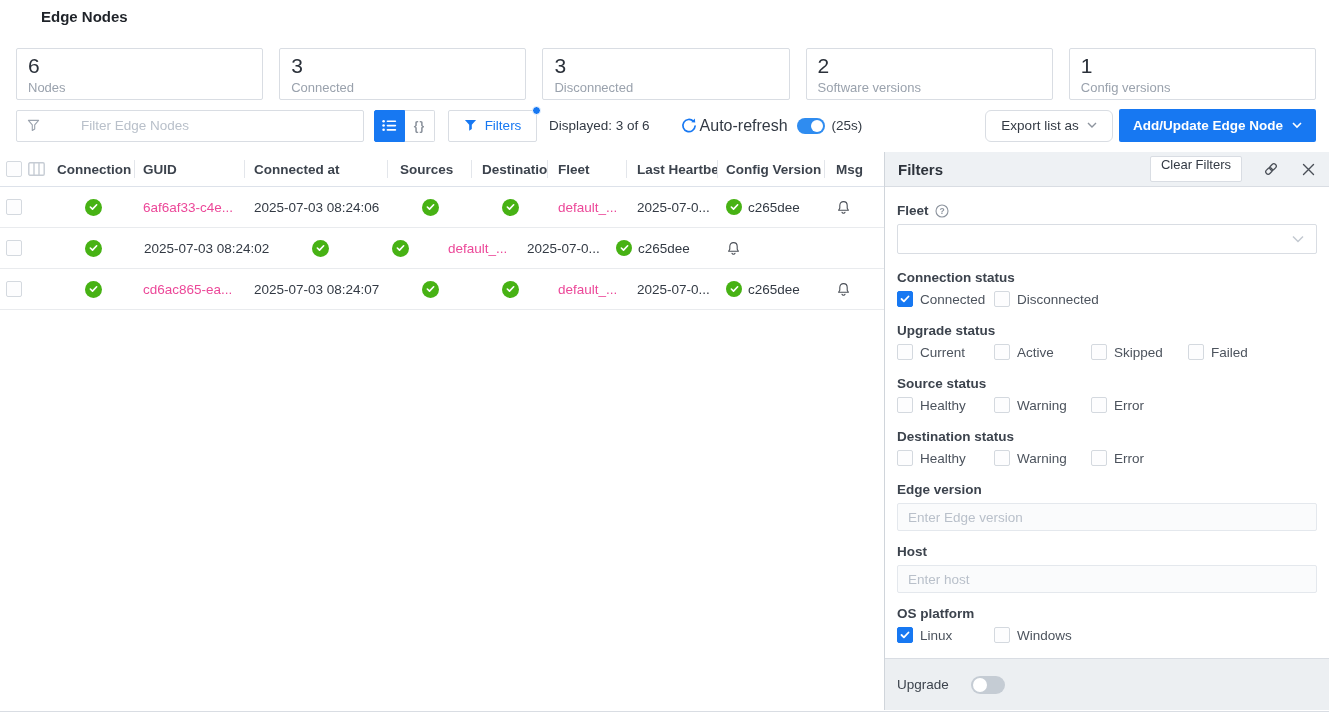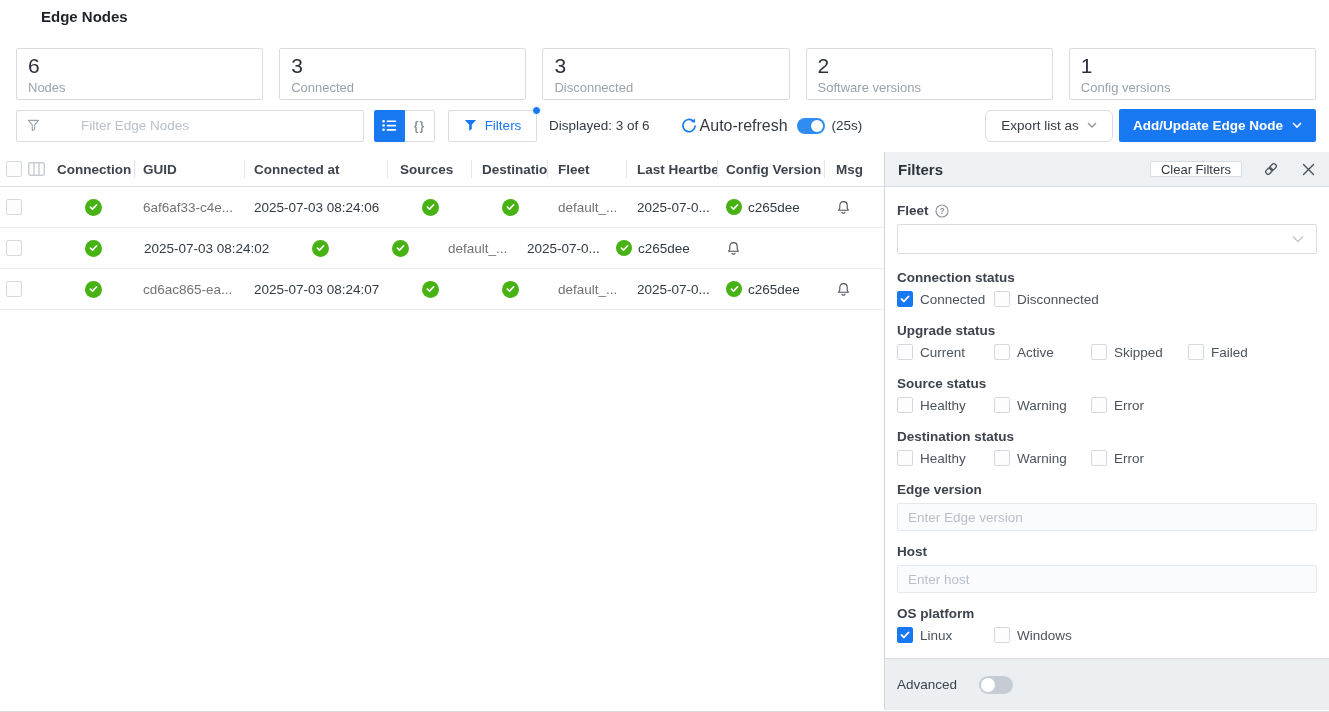--- a/index.html
+++ b/index.html
@@ -62,35 +62,35 @@
   .c-connection { width:83px; } .th.c-connection { padding-left:5px; }
   .td.c-connection, .td.c-sources, .td.c-dest { justify-content:center; }
   .c-guid { width:110px; padding-left:8px; }
   .c-connected { width:143px; padding-left:9px; }
   .c-sources { width:84px; } .th.c-sources { padding-left:12px; }
   .c-dest { width:76px; } .th.c-dest { padding-left:10px; }
   .c-fleet { width:79px; padding-left:10px; }
   .c-heartbeat { width:91px; padding-left:10px; }
   .c-config { width:107px; padding-left:8px; gap:6px; }
   .c-msg { width:59px; padding-left:11px; }
-  a.cell-link { color:#737373; text-decoration:none; font-size:13.5px; overflow:hidden; text-overflow:ellipsis; }
+  a.cell-link { color:#ec4899; text-decoration:none; font-size:13.5px; overflow:hidden; text-overflow:ellipsis; }
   .ok-badge { width:17px; height:17px; border-radius:50%; background:#47b214;
     display:flex; align-items:center; justify-content:center; flex:0 0 auto; }
   .ok-badge.small { width:16px; height:16px; }
   .cbx { width:16px; height:16px; border:1px solid #d4d9df; border-radius:2px; background:#fdfdfe;
     display:inline-flex; align-items:center; justify-content:center; flex:0 0 auto; }
   .cbx.checked { background:#1778f2; border-color:#1778f2; }
 
   
   .panel { width:445px; height:558px; border-left:1px solid #d0d5db; display:flex; flex-direction:column; background:#fff; }
   .panel-header { height:35px; background:#eef1f4; border-bottom:1px solid #d9dde3;
     display:flex; align-items:center; padding:0 13px; }
   .panel-title { flex:1; font-size:15px; font-weight:600; color:#2d333b; }
-  .clear-btn { height:16px; padding:0 10px; background:#fff; border:1px solid #d9dde3; border-radius:2px;
-    font-size:13px; color:#333a44; display:flex; align-items:center; }
+  .clear-btn { height:26px; padding:0 10px; background:#fff; border:1px solid #d9dde3; border-radius:2px;
+    font-size:13px; color:#333a44; display:flex; align-items:flex-start; }
   .icon-btn { margin-left:21px; width:16px; height:16px; display:flex; align-items:center; justify-content:center; color:#4a4f57; }
   .panel-body { flex:1; padding:8px 12px 0 12px; overflow:hidden; }
   .f-label { margin-top:16px; font-size:13.5px; font-weight:700; color:#3c434d;
     display:flex; align-items:center; gap:6px; }
   .f-label:first-child { margin-top:8px; }
   .f-select { margin-top:6px; height:30px; border:1px solid #d9dde3; border-radius:2px; background:#fff;
     display:flex; align-items:center; justify-content:flex-end; padding:0 12px; color:#c3c9d1; }
   .cb-row { margin-top:6px; display:flex; height:16px; }
   .cb-opt { width:97px; display:flex; align-items:center; gap:7px; }
   .cb-opt span.opt-label { font-size:13.5px; color:#4c535d; }
@@ -500,20 +500,20 @@
             <span class="opt-label">Linux</span>
           </div>
           <div class="cb-opt">
             <span class="cbx"></span>
             <span class="opt-label">Windows</span>
           </div>
         </div>
       </div>
 
       <div class="panel-footer">
-        <span class="adv-label">Advanced</span>
+        <span class="adv-label">Upgrade</span>
         <div class="switch off">
             <span class="knob"></span>
           </div>
       </div>
     </div>
   </div>
 </div>
 
 </body></html>

